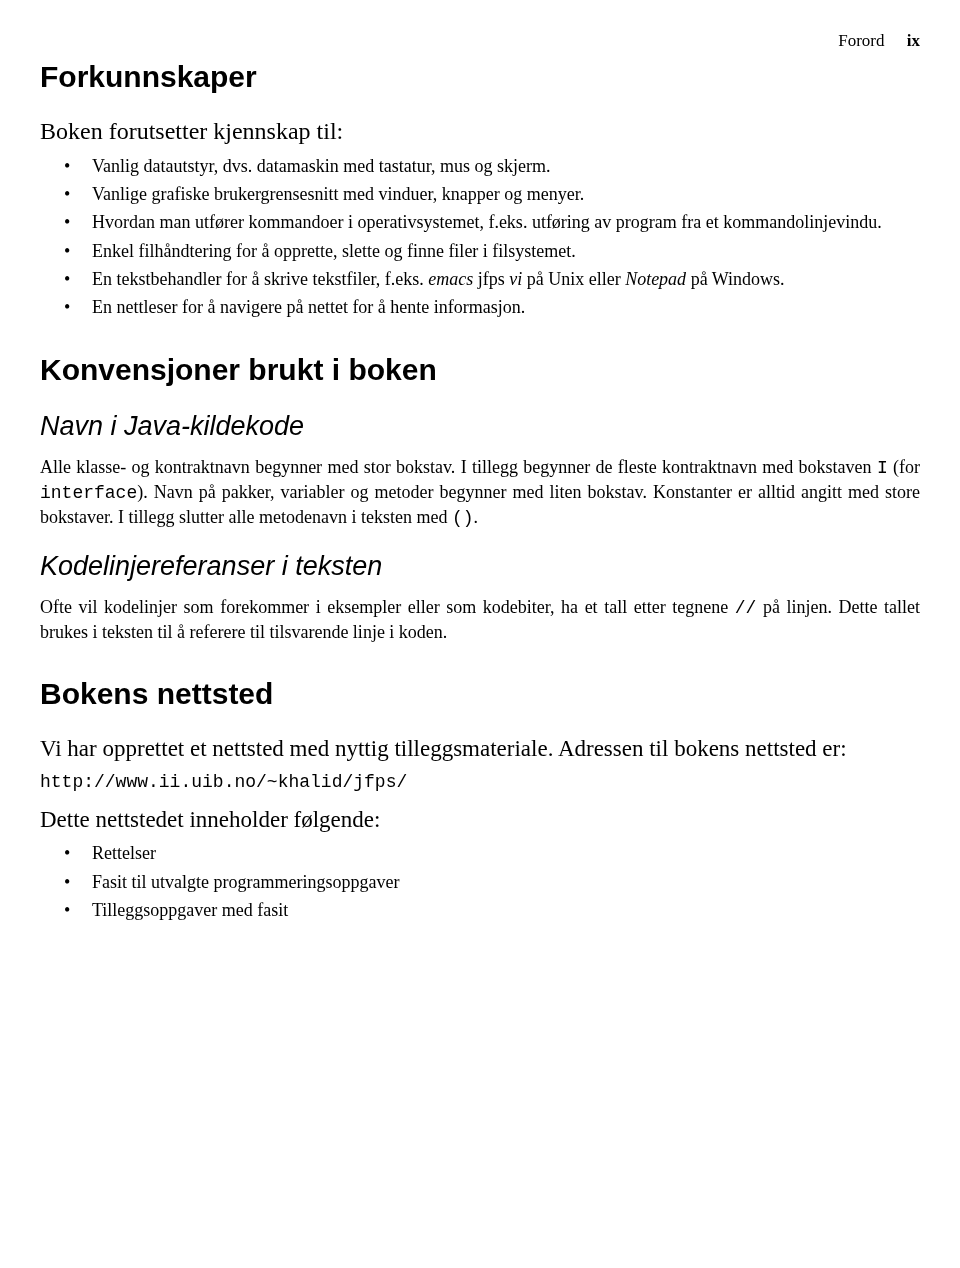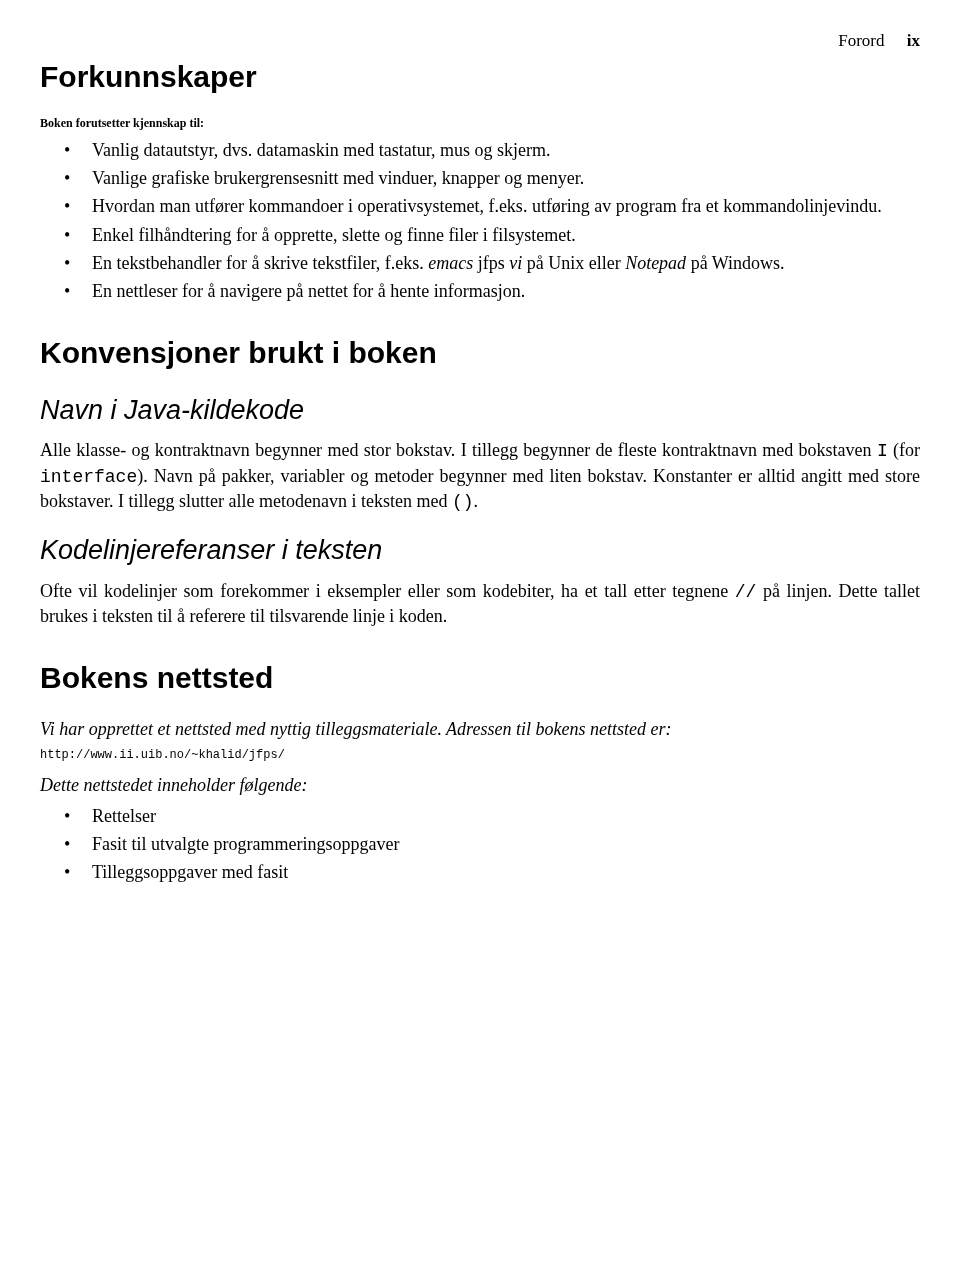--- a/index.html
+++ b/index.html
@@ -21,23 +21,22 @@
     font-weight: bold;
     margin-left: 18px;
   }
   h1 {
     font-family: "Helvetica Neue", Helvetica, Arial, sans-serif;
     font-weight: bold;
     font-size: 30px;
     margin: 0 0 18px 0;
   }
   .intro {
-    font-size: 12px;
+    font-size: 24px;
     margin: 0 0 6px 0;
-    font-weight: bold;
   }
   ul.bullets {
     list-style: none;
     padding: 0;
     margin: 0 0 24px 0;
   }
   ul.bullets li {
     position: relative;
     padding-left: 52px;
     margin: 4px 0;
@@ -58,27 +57,26 @@
     font-weight: normal;
     font-size: 27px;
     margin: 18px 0 10px 0;
   }
   p.body {
     font-size: 18px;
     margin: 0 0 14px 0;
     text-align: justify;
   }
   p.lead {
-    font-size: 18px;
+    font-size: 23px;
     margin: 0 0 6px 0;
-    font-style: italic;
   }
   .urlline {
     font-family: "Courier New", Courier, monospace;
-    font-size: 12px;
+    font-size: 18px;
     margin: 0 0 10px 0;
   }
   .section-gap { margin-top: 30px; }
 </style>
 </head>
 <body>
 
 <div class="header-row">
   <span>Forord</span>
   <span class="page-num">ix</span>

